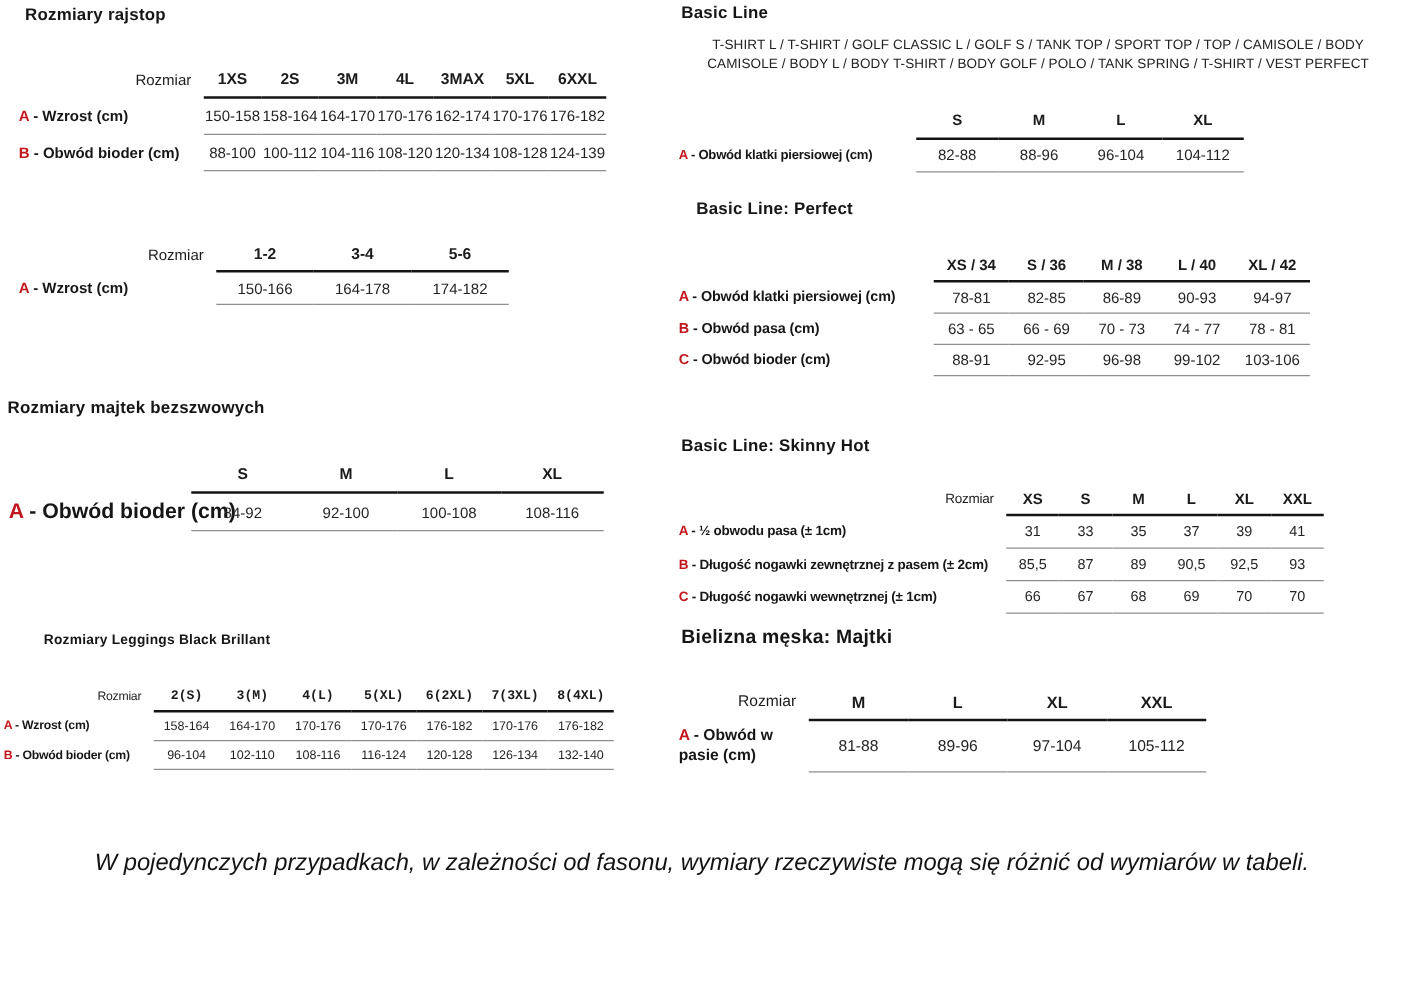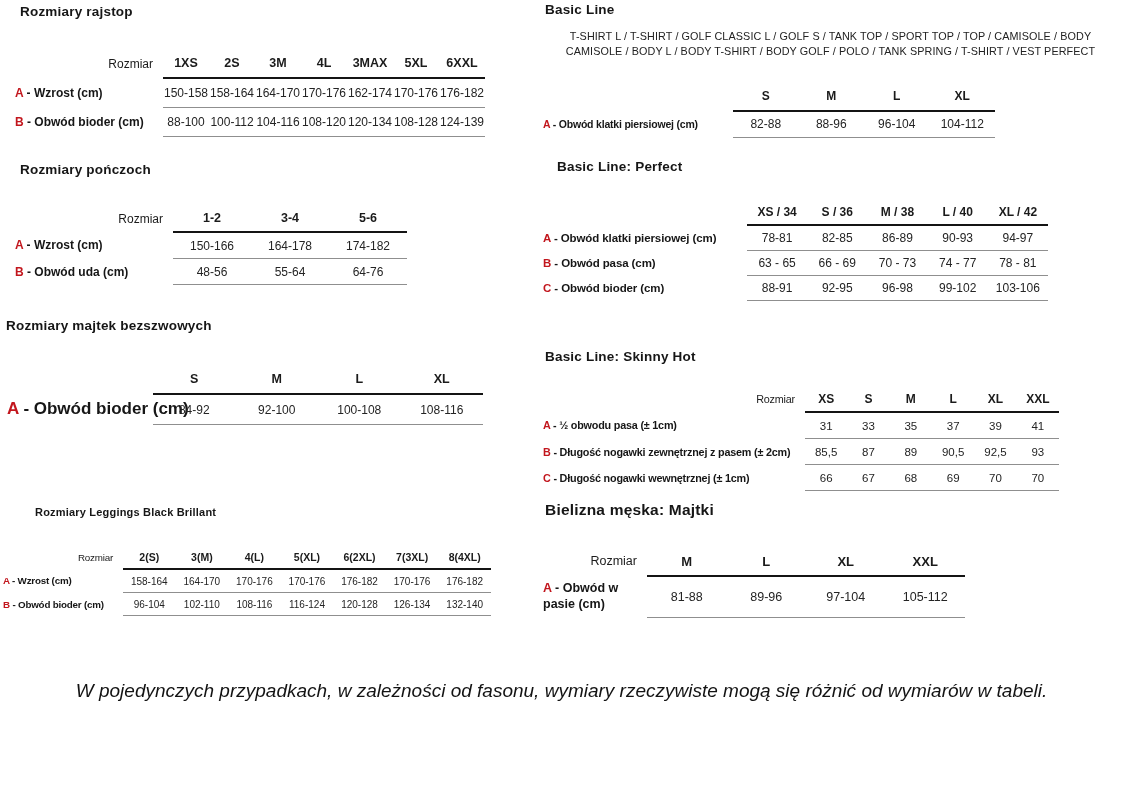--- a/index.html
+++ b/index.html
@@ -65,21 +65,21 @@
 
   .tbl-l3 { width: 476px; margin-left: -8px; }
   .tbl-l3 th.corner, .tbl-l3 td.rowlabel { width: 136px; font-size: 17px; }
   .tbl-l3 thead th { height: 28px; font-size: 12.5px; }
   .tbl-l3 tbody td { height: 29px; font-size: 12px; }
 
   .tbl-l4 { width: 488px; margin-left: -12px; }
   .tbl-l4 th.corner, .tbl-l4 td.rowlabel { width: 110px; font-size: 9.8px; letter-spacing: -0.2px; }
   .tbl-l4 thead th { height: 23px; font-size: 10.5px; }
   .tbl-l4 tbody td { height: 22px; font-size: 10px; }
-  .tbl-l4 thead th.colhead { border-bottom-width: 2px; }
+  .tbl-l4 thead th.colhead { border-bottom-width: 2px; font-family: Liberation Mono, monospace; }
 
   .tbl-r1 { width: 452px; }
   .tbl-r1 th.corner, .tbl-r1 td.rowlabel { width: 180px; font-size: 10.5px; letter-spacing: -0.2px; }
   .tbl-r1 thead th { height: 27px; font-size: 12px; }
   .tbl-r1 tbody td { height: 25px; font-size: 12px; }
 
   .tbl-r2 { width: 505px; }
   .tbl-r2 th.corner, .tbl-r2 td.rowlabel { width: 194px; font-size: 11.5px; letter-spacing: -0.1px; }
   .tbl-r2 thead th { height: 25px; font-size: 12px; }
   .tbl-r2 tbody td { height: 24px; font-size: 12px; }
@@ -151,43 +151,36 @@
               <td class="val">120-134</td>
               <td class="val">108-128</td>
               <td class="val">124-139</td>
             </tr>
           </tbody>
         </table>
       </div>
   </section>
 
   <section class="sec" style="top:162px">
-    <h2 class="title ind-a">Rozmiary pończoch</h2>
     <div class="twrap tbl-l2 gap-28">
         <table>
           <thead>
             <tr>
               <th class="corner">Rozmiar</th>
               <th class="colhead">1-2</th>
               <th class="colhead">3-4</th>
               <th class="colhead">5-6</th>
             </tr>
           </thead>
           <tbody>
             <tr>
               <td class="rowlabel"><span class="key">A</span> - Wzrost (cm)</td>
               <td class="val">150-166</td>
               <td class="val">164-178</td>
               <td class="val">174-182</td>
-            </tr>
-            <tr>
-              <td class="rowlabel"><span class="key">B</span> - Obwód uda (cm)</td>
-              <td class="val">48-56</td>
-              <td class="val">55-64</td>
-              <td class="val">64-76</td>
             </tr>
           </tbody>
         </table>
       </div>
   </section>
 
   <section class="sec" style="top:318px">
     <h2 class="title ind-b">Rozmiary majtek bezszwowych</h2>
     <div class="twrap tbl-l3 gap-32">
         <table>

